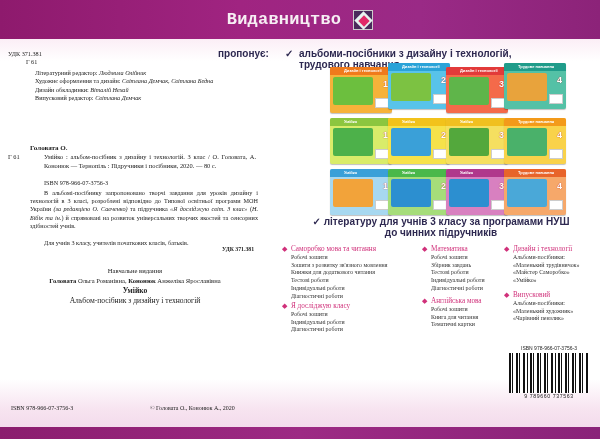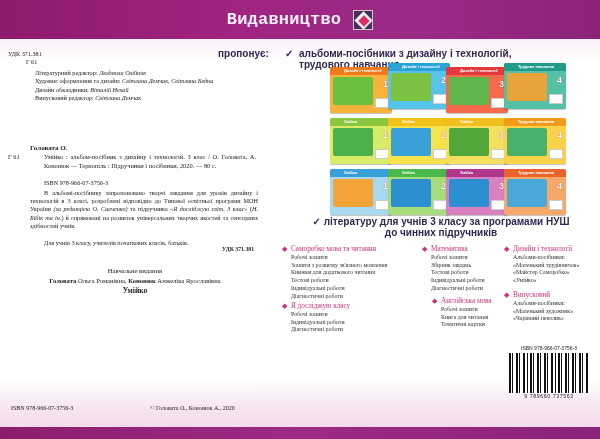--- a/index.html
+++ b/index.html
@@ -137,20 +137,21 @@
     <div class="cat-body">Умійко : альбом-посібник з дизайну і технологій. 3 клас / О. Головата, А. Кононюк — Тернопіль : Підручники і посібники, 2020. — 80 с.</div>
     <div class="isbn-inner">ISBN 978-966-07-3756-3</div>
     <div class="abstract"><span>В альбомі-посібнику запропоновано творчі завдання для уроків дизайну і технологій в 3 класі, розроблені відповідно до Типової освітньої програми МОН України </span><i>(за редакцією О. Савченко)</i><span> та підручника </span><i>«Я досліджую світ. 3 клас»</i><span> (</span><i>Н. Бібік та ін.</i><span>) й спрямовані на розвиток універсальних творчих якостей та сенсорних здібностей учнів.</span></div>
     <div class="for-whom">Для учнів 3 класу, учителів початкових класів, батьків.</div>
     <div class="udk-bottom">УДК 371.381</div>
 
     <div class="colophon">
       <div class="c1">Навчальне видання</div>
       <div class="c2"><b>Головата</b><span> Ольга Романівна, </span><b>Кононюк</b><span> Анжеліка Ярославівна</span></div>
       <div class="c3">Умійко</div>
+      <div class="c4">Альбом-посібник з дизайну і технологій</div>
     </div>
 
     <div class="foot-isbn">ISBN 978-966-07-3756-3</div>
     <div class="foot-copy">© Головата О., Кононюк А., 2020</div>
   </div>
 
   <div class="offers-label">пропонує:</div>
   <div class="offer1">
     <div><span class="check">✓</span><span>альбоми-посібники з дизайну і технологій,</span></div>
     <div class="line2">трудового навчання</div>
@@ -265,21 +266,21 @@
       <div class="item">Діагностичні роботи</div>
     </div>
     <div class="subj" style="left:140px; top:0;">
       <div class="head"><span class="bullet">◆</span><span>Математика</span></div>
       <div class="item">Робочі зошити</div>
       <div class="item">Збірник завдань</div>
       <div class="item">Тестові роботи</div>
       <div class="item">Індивідуальні роботи</div>
       <div class="item">Діагностичні роботи</div>
     </div>
-    <div class="subj" style="left:150px; top:52px;">
+    <div class="subj" style="left:140px; top:52px;">
       <div class="head"><span class="bullet">◆</span><span>Англійська мова</span></div>
       <div class="item">Робочі зошити</div>
       <div class="item">Книга для читання</div>
       <div class="item">Тематичні картки</div>
     </div>
     <div class="subj" style="left:222px; top:0;">
       <div class="head"><span class="bullet">◆</span><span>Дизайн і технології</span></div>
       <div class="item">Альбоми-посібники:</div>
       <div class="item">«Маленький трудівничок»</div>
       <div class="item">«Майстер Саморобко»</div>

